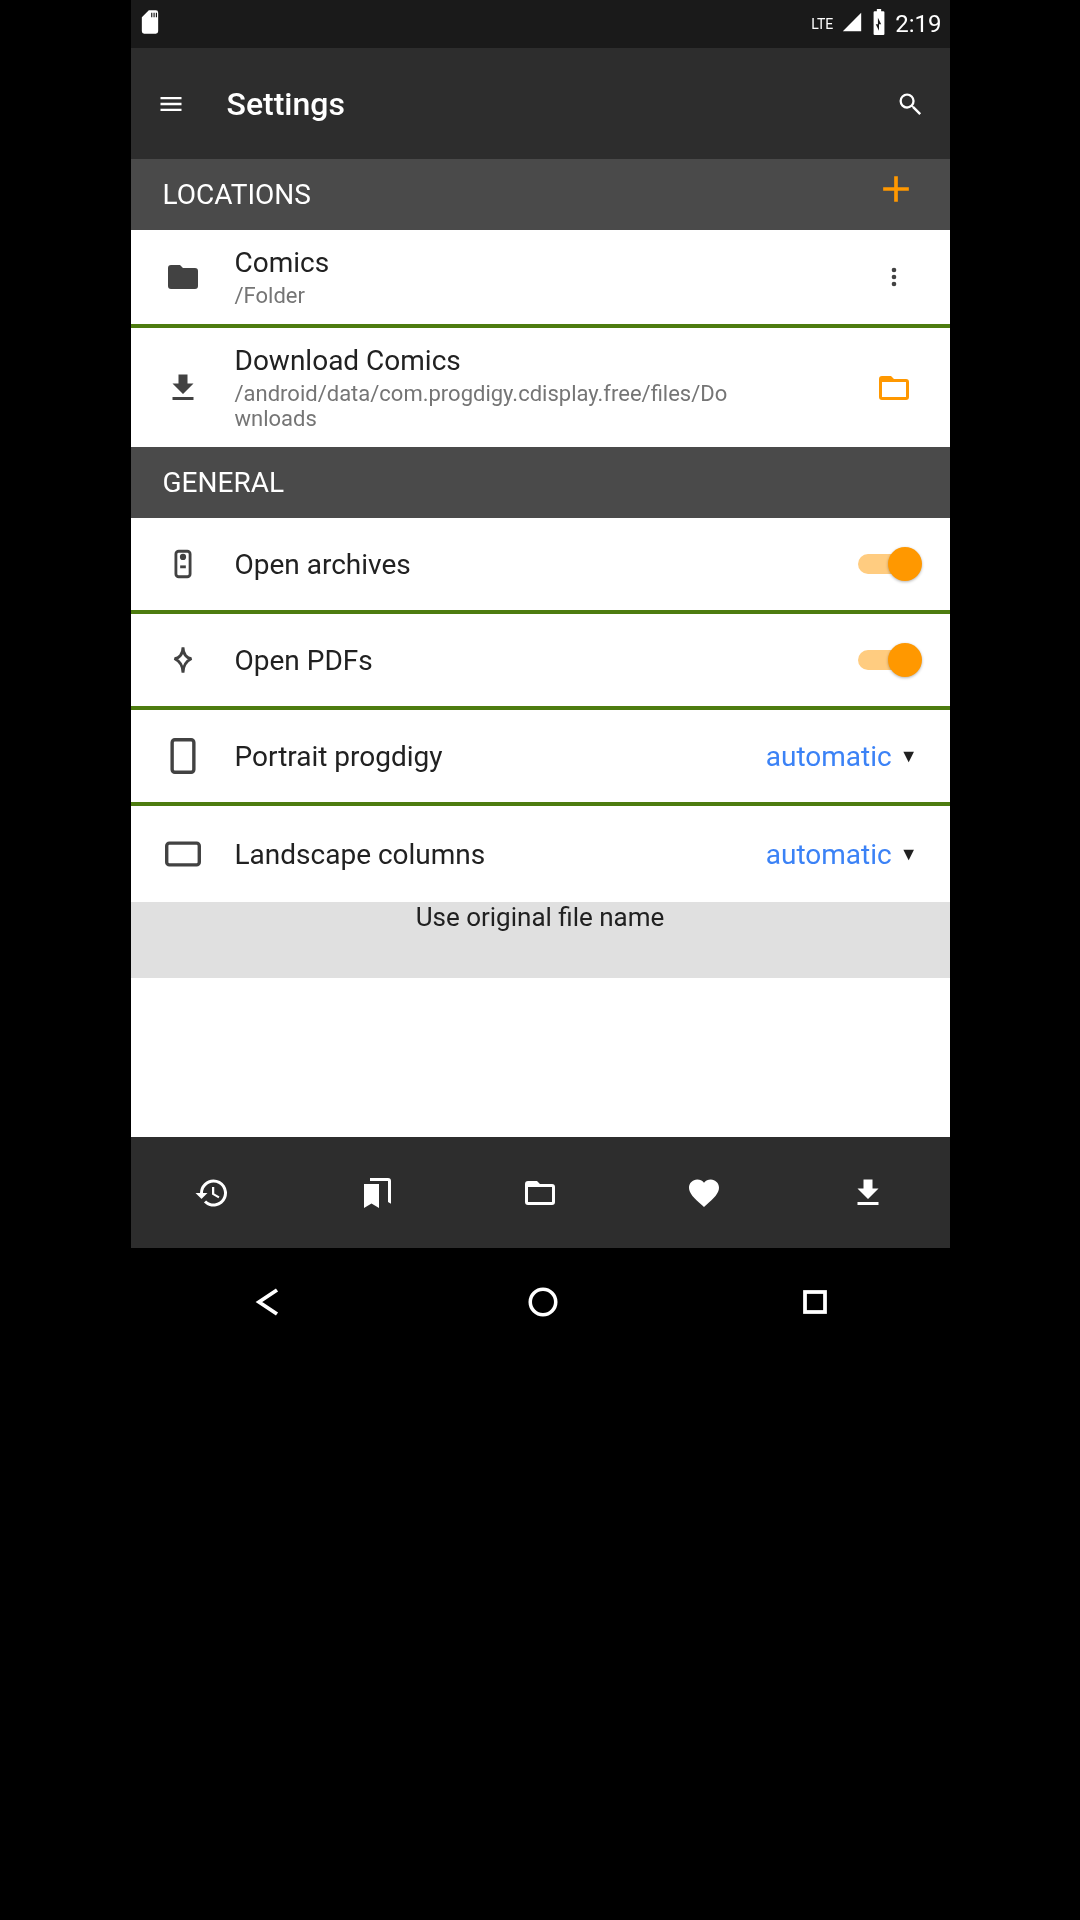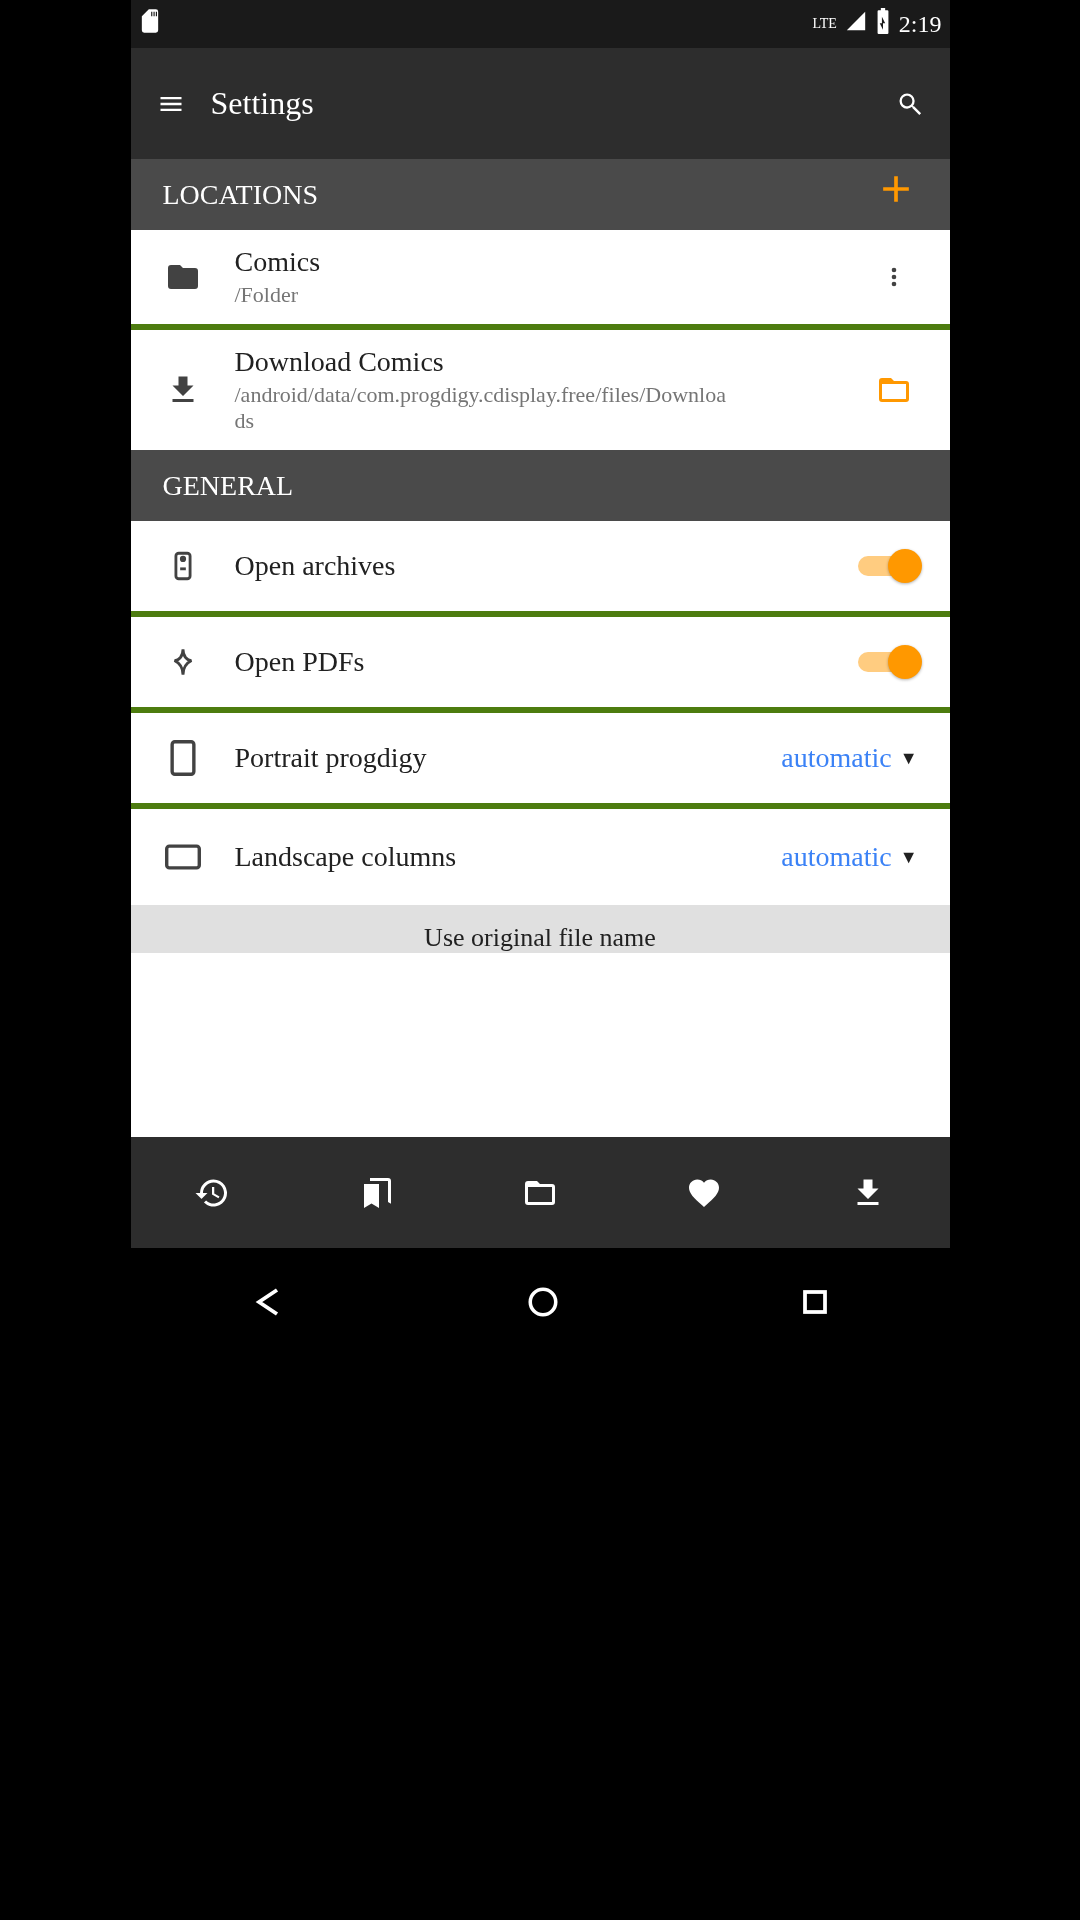--- a/index.html
+++ b/index.html
@@ -1,52 +1,52 @@
 <!DOCTYPE html>
 <html><head>
 <meta charset="utf-8">
 <style>
   * { margin: 0; padding: 0; box-sizing: border-box; }
   html, body { width: 1080px; height: 1920px; font-family: Roboto, Arial, sans-serif; background: #000; }
-  .screen { width: 819px; height: 1360px; margin: 0 auto; background: #fff; display: flex; flex-direction: column; position: relative; font-family: Liberation Serif, serif; }
+  .screen { width: 819px; height: 1360px; margin: 0 auto; background: #fff; display: flex; flex-direction: column; position: relative; }
   
   .status-bar { height: 48px; background: #1a1a1a; color: #fff; display: flex; justify-content: space-between; align-items: center; padding: 0 8px; font-size: 22px; }
   .status-left, .status-right { display: flex; align-items: center; gap: 8px; }
   .status-bar svg { fill: #fff; }
   
   .app-bar { height: 111px; background: #2d2d2d; color: #fff; display: flex; align-items: center; padding: 0 16px; }
   .app-bar .menu-btn { width: 48px; height: 48px; display:flex; align-items:center; justify-content:center; }
-  .app-bar .title { flex: 1; font-size: 32px; font-weight: 500; margin-left: 16px; }
+  .app-bar .title { flex: 1; font-size: 32px; font-weight: 500; margin-left: 32px; }
   .app-bar .search-btn { width: 48px; height: 48px; display:flex; align-items:center; justify-content:center; }
   
   .section-header { background: #4a4a4a; color: #fff; font-size: 28px; display: flex; align-items: center; padding: 0 32px; height: 71px; }
   .section-header .spacer { flex: 1; }
   .section-header .plus { color: #ff9800; font-size: 48px; font-weight: 300; }
   
-  .row { display: flex; align-items: center; padding: 16px 32px; border-bottom: 6px solid #4d7c0f; min-height: 96px; }
+  .row { display: flex; align-items: center; padding: 16px 32px; border-bottom: 4px solid #4d7c0f; min-height: 96px; }
   .row .row-icon { width: 40px; height: 40px; display:flex; align-items:center; justify-content:center; margin-right: 32px; flex-shrink:0; }
   .row .row-content { flex: 1; display: flex; flex-direction: column; }
   .row .row-title { font-size: 28px; color: #212121; }
   .row .row-sub { font-size: 22px; color: #757575; margin-top: 4px; }
   .row .row-action { width: 48px; height: 48px; display:flex; align-items:center; justify-content:center; }
   .dl-row .row-sub { max-width: 500px; word-break: break-all; }
   .open-folder-btn svg { fill: #ff9800; }
   
   .toggle { position: relative; width: 60px; height: 26px; }
   .toggle .track { position:absolute; width:60px; height:20px; top:3px; border-radius:10px; }
   .toggle .thumb { position:absolute; width:34px; height:34px; top:-4px; border-radius:50%; box-shadow: 0 1px 3px rgba(0,0,0,.3); }
   .toggle.on .track { background: #ffcc80; }
   .toggle.on .thumb { background: #ff9800; right: -4px; }
   .toggle.off .track { background: #bdbdbd; }
   .toggle.off .thumb { background: #ececec; left: -4px; }
   
   .dd-value { font-size: 28px; color: #3b82f6; margin-right: 8px; }
   .dd-arrow { font-size: 18px; color: #212121; }
   
-  .orig-row { background: #e0e0e0; display:flex; align-items:flex-end; justify-content:center; height:48px; font-size:26px; color:#212121; }
+  .orig-row { background: #e0e0e0; display:flex; align-items:flex-start; justify-content:center; height:76px; font-size:26px; color:#212121; }
   
   .bottom-bar { height: 111px; background: #2d2d2d; display:flex; align-items:center; justify-content:space-around; }
   .bottom-bar .tab { width: 60px; height: 60px; display:flex; align-items:center; justify-content:center; }
   .bottom-bar svg { fill: #fff; }
   
   .nav-bar { height: 112px; background: #000; display:flex; align-items:center; justify-content:space-around; }
   .nav-bar svg { fill:none; stroke:#fff; stroke-width:2.5; }
   .nav-bar .square { fill:none; stroke:#fff; stroke-width:3; }
   
   .content { flex:1; overflow:hidden; background:#fff; }

